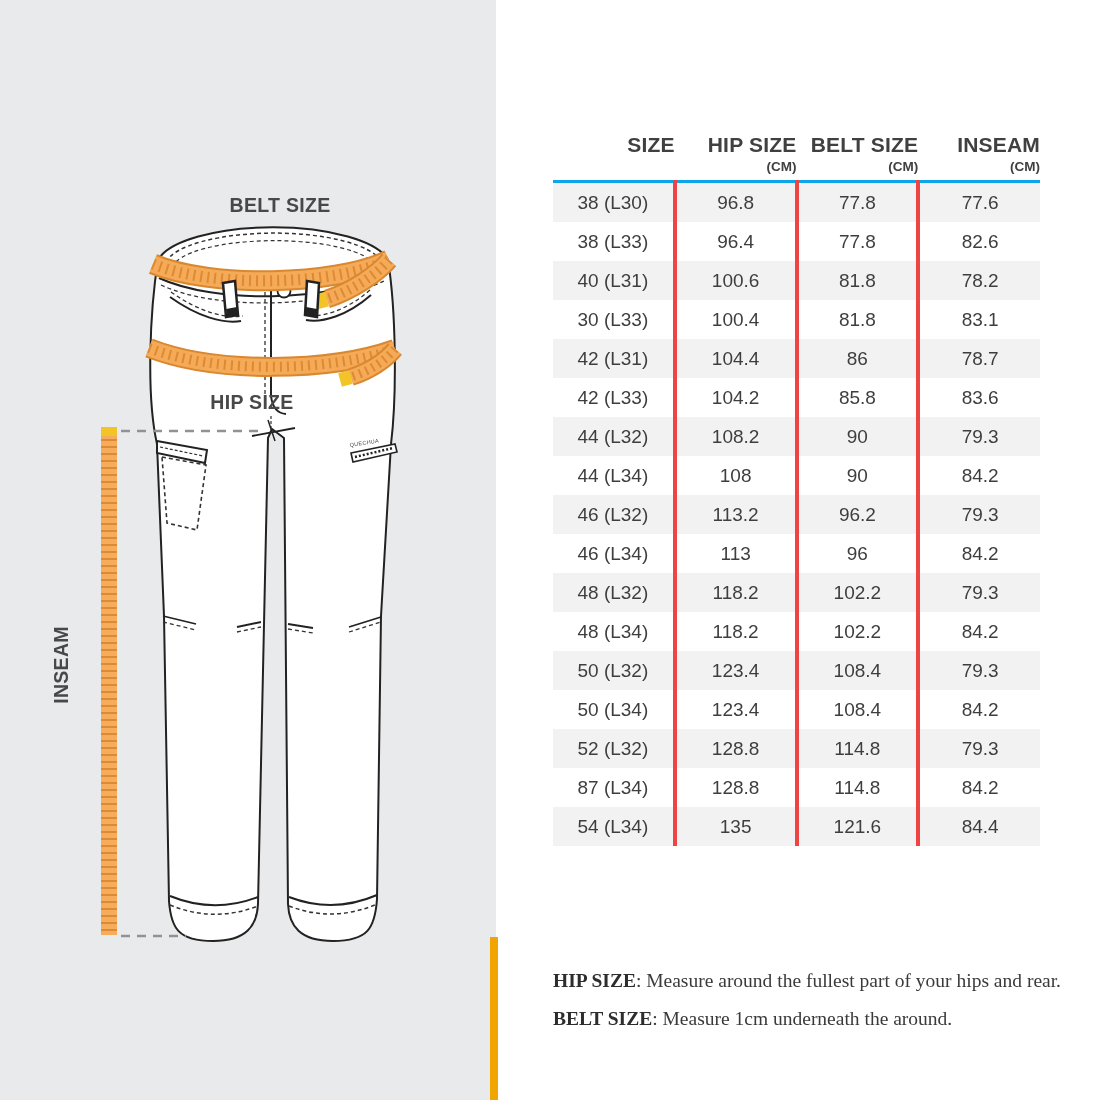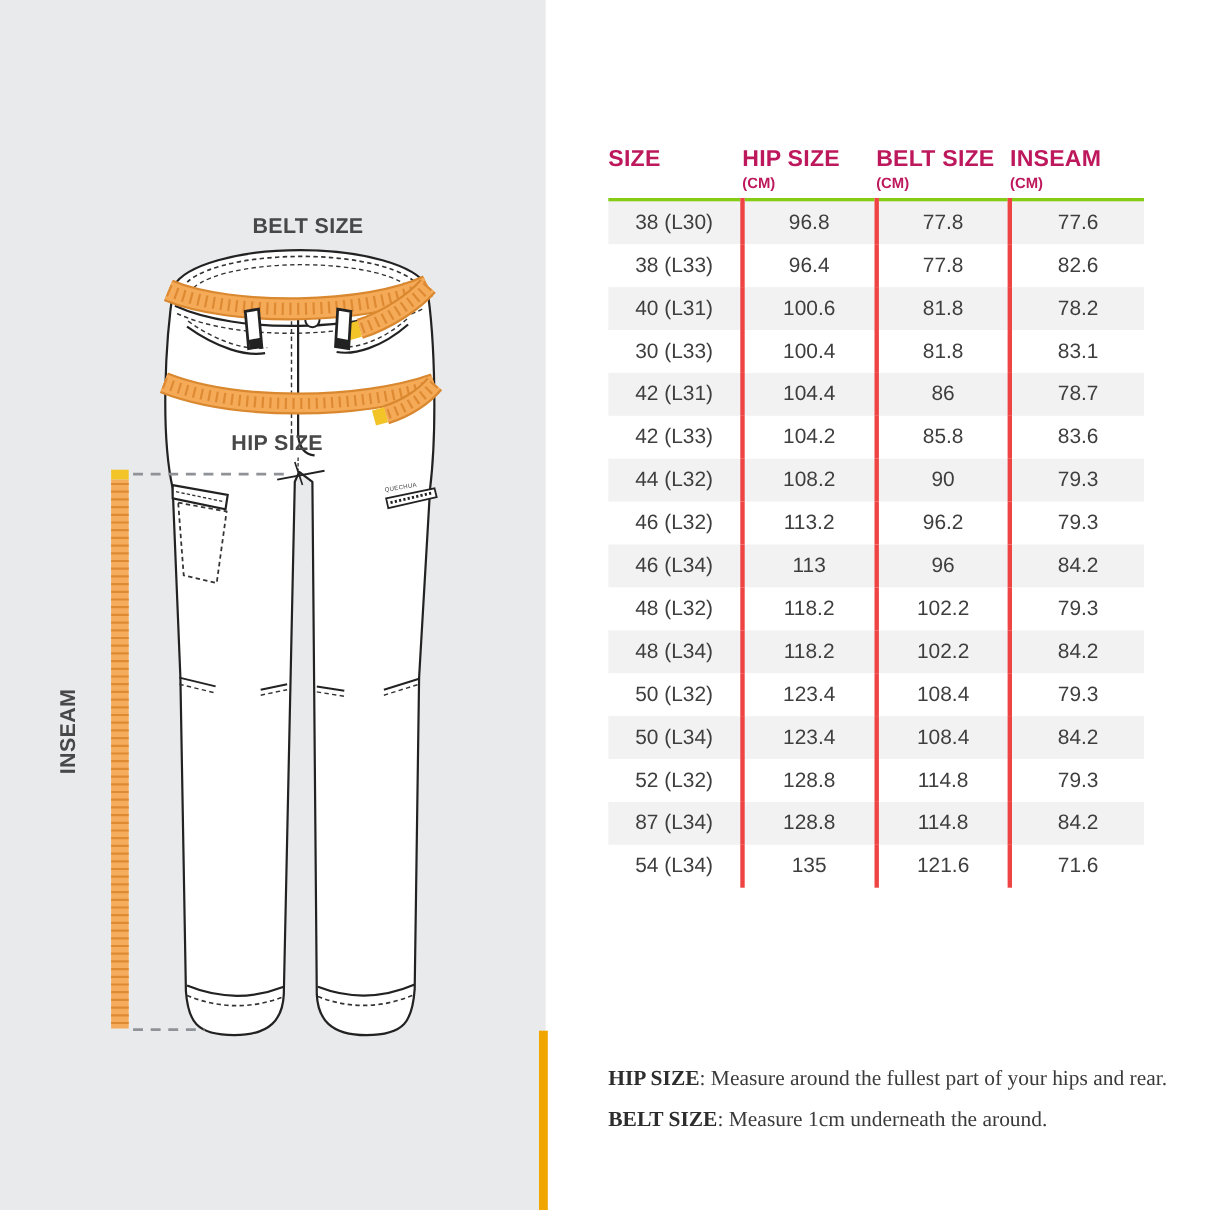--- a/index.html
+++ b/index.html
@@ -11,22 +11,22 @@
   }
   .left-panel{position:absolute;left:0;top:0;width:496px;height:1100px;background:#E9EAEC;}
   .pants-svg{position:absolute;left:0;top:0;}
 
   
   .size-table{
     position:absolute;left:553px;top:123px;width:487px;
     border-collapse:collapse;table-layout:fixed;
   }
   .size-table th{
-    vertical-align:top;padding:10px 0 6px;text-align:left;
-    border-bottom:3px solid #84cc16;font-weight:bold;color:#be185d;
+    vertical-align:top;padding:10px 0 6px;text-align:right;
+    border-bottom:3px solid #0ea5e9;font-weight:bold;color:#404040;
   }
   .h-label{display:block;font-size:21px;letter-spacing:.2px;}
   .h-sub{display:block;font-size:13.5px;margin-top:2px;font-weight:bold;}
   .size-table td{
     height:39px;text-align:center;font-size:19px;color:#3e3e3e;padding:0;
   }
   .size-table td + td{border-left:4px solid #ef4444;}
   .size-table tbody tr:nth-of-type(odd){background:#F2F2F2;}
 
   
@@ -200,20 +200,26 @@
         <td>83.6</td>
       </tr>
 
       <tr>
         <td>44 (L32)</td>
         <td>108.2</td>
         <td>90</td>
         <td>79.3</td>
       </tr>
 
+      <tr>
+        <td>44 (L34)</td>
+        <td>108</td>
+        <td>90</td>
+        <td>84.2</td>
+      </tr>
 
       <tr>
         <td>46 (L32)</td>
         <td>113.2</td>
         <td>96.2</td>
         <td>79.3</td>
       </tr>
 
       <tr>
         <td>46 (L34)</td>
@@ -262,21 +268,21 @@
         <td>128.8</td>
         <td>114.8</td>
         <td>84.2</td>
       </tr>
 
 
       <tr>
         <td>54 (L34)</td>
         <td>135</td>
         <td>121.6</td>
-        <td>71.6</td>
+        <td>84.4</td>
       </tr>
     </tbody>
 </table>
 
 <div class="accent-bar"></div>
 <div class="notes">
 
     <p class="note"><strong>HIP SIZE</strong><span>: Measure around the fullest part of your hips and rear.</span></p>
 
     <p class="note"><strong>BELT SIZE</strong><span>: Measure 1cm underneath the around.</span></p>

